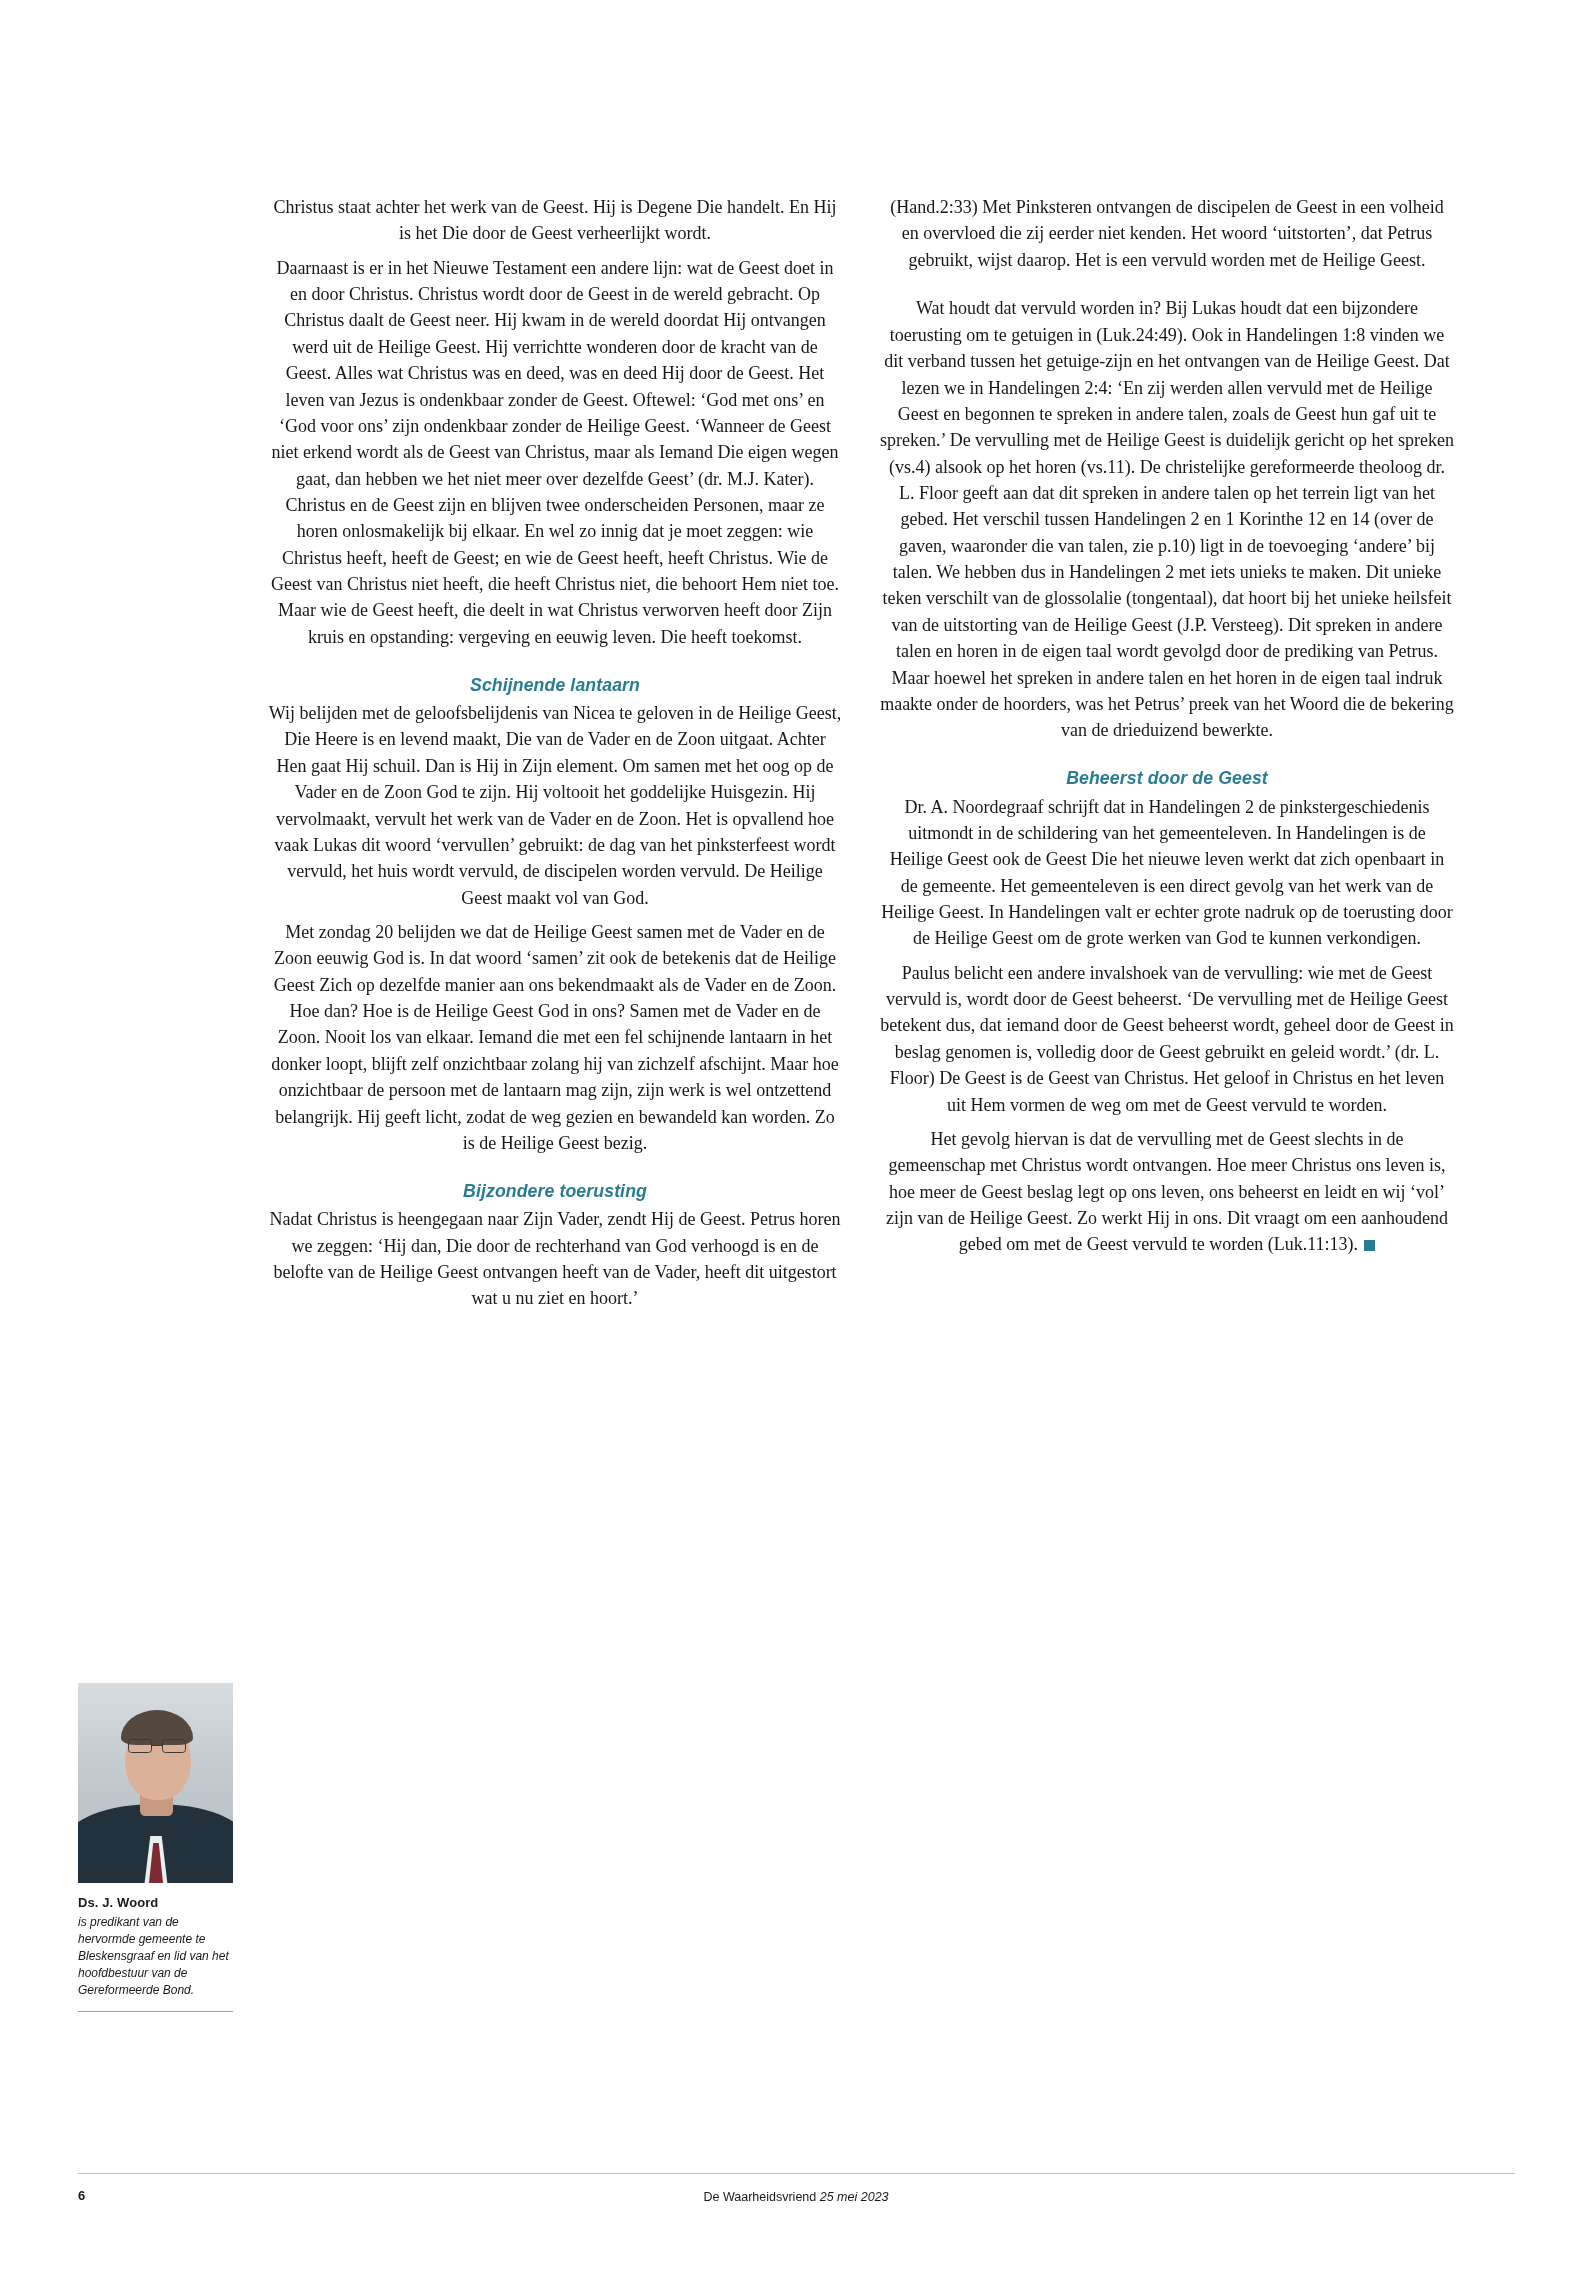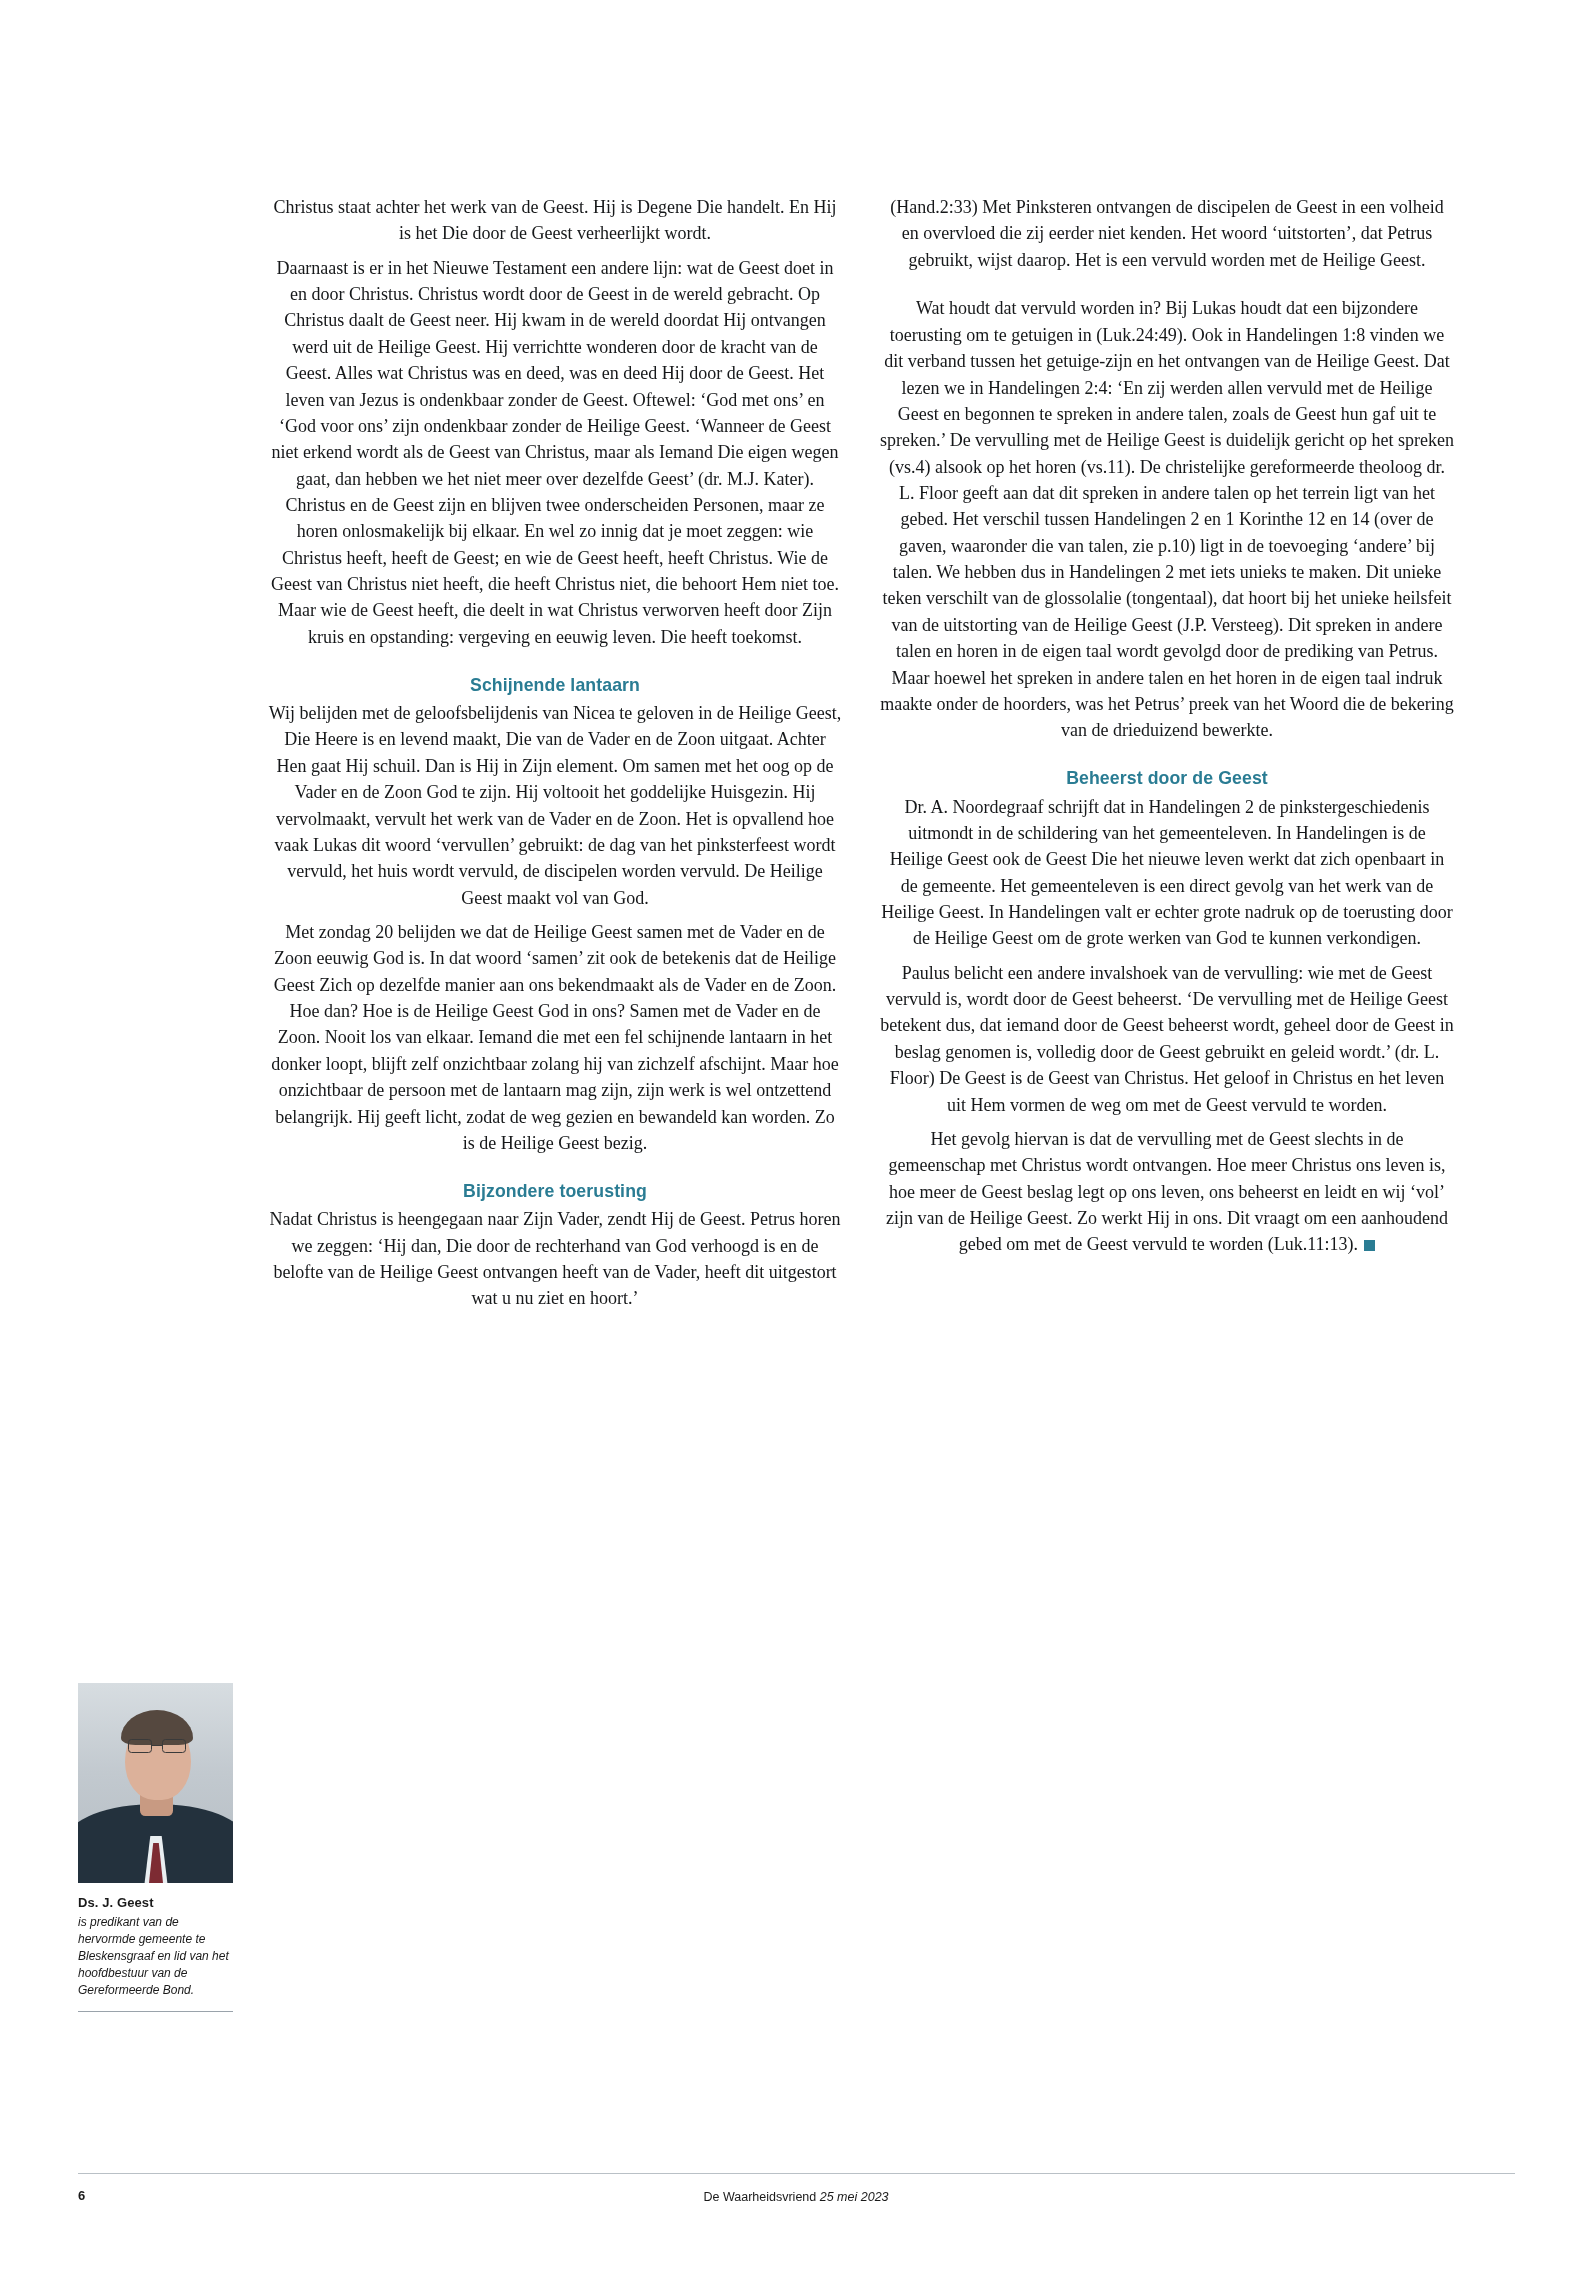--- a/index.html
+++ b/index.html
@@ -158,20 +158,21 @@
   .col-right { left: 880px; }
 
   .col p {
     margin: 0;
   }
   .col p + p { margin-top: 8px; }
   .col p.gap { margin-top: 22.4px; }
 
   .subhead {
     font-family: "Liberation Sans", sans-serif;
+    font-style: italic;
     font-weight: bold;
     font-size: 17.7px;
     color: #2a7c93;
     margin-top: 22.4px;
     margin-bottom: 1.7px;
     letter-spacing: 0.1px;
   }
 
   .endmark {
     display: inline-block;
@@ -226,21 +227,21 @@
       <div class="tie"></div>
       <div class="neck"></div>
       <div class="head"></div>
       <div class="hair"></div>
       <div class="glasses">
         <i class="l"></i>
           <i class="r"></i>
           <b></b>
       </div>
     </div>
-    <div class="author-name">Ds. J. Geest</div>
+    <div class="author-name">Ds. J. Woord</div>
     <div class="author-bio">is predikant van de hervormde gemeente te Bleskensgraaf en lid van het hoofdbestuur van de Gereformeerde Bond.</div>
     <div class="author-rule"></div>
   </div>
 
   <div class="col col-left">
     <p>Christus staat achter het werk van de Geest. Hij is Degene Die handelt. En Hij is het Die door de Geest verheerlijkt wordt.</p>
     <p>Daarnaast is er in het Nieuwe Testament een andere lijn: wat de Geest doet in en door Christus. Christus wordt door de Geest in de wereld gebracht. Op Christus daalt de Geest neer. Hij kwam in de wereld doordat Hij ontvangen werd uit de Heilige Geest. Hij verrichtte wonderen door de kracht van de Geest. Alles wat Christus was en deed, was en deed Hij door de Geest. Het leven van Jezus is ondenkbaar zonder de Geest. Oftewel: ‘God met ons’ en ‘God voor ons’ zijn ondenkbaar zonder de Heilige Geest. ‘Wanneer de Geest niet erkend wordt als de Geest van Christus, maar als Iemand Die eigen wegen gaat, dan hebben we het niet meer over dezelfde Geest’ (dr. M.J. Kater). Christus en de Geest zijn en blijven twee onderscheiden Personen, maar ze horen onlosmakelijk bij elkaar. En wel zo innig dat je moet zeggen: wie Christus heeft, heeft de Geest; en wie de Geest heeft, heeft Christus. Wie de Geest van Christus niet heeft, die heeft Christus niet, die behoort Hem niet toe. Maar wie de Geest heeft, die deelt in wat Christus verworven heeft door Zijn kruis en opstanding: vergeving en eeuwig leven. Die heeft toekomst.</p>
 
     <div class="subhead">Schijnende lantaarn</div>
     <p>Wij belijden met de geloofsbelijdenis van Nicea te geloven in de Heilige Geest, Die Heere is en levend maakt, Die van de Vader en de Zoon uitgaat. Achter Hen gaat Hij schuil. Dan is Hij in Zijn element. Om samen met het oog op de Vader en de Zoon God te zijn. Hij voltooit het goddelijke Huisgezin. Hij vervolmaakt, vervult het werk van de Vader en de Zoon. Het is opvallend hoe vaak Lukas dit woord ‘vervullen’ gebruikt: de dag van het pinksterfeest wordt vervuld, het huis wordt vervuld, de discipelen worden vervuld. De Heilige Geest maakt vol van God.</p>

